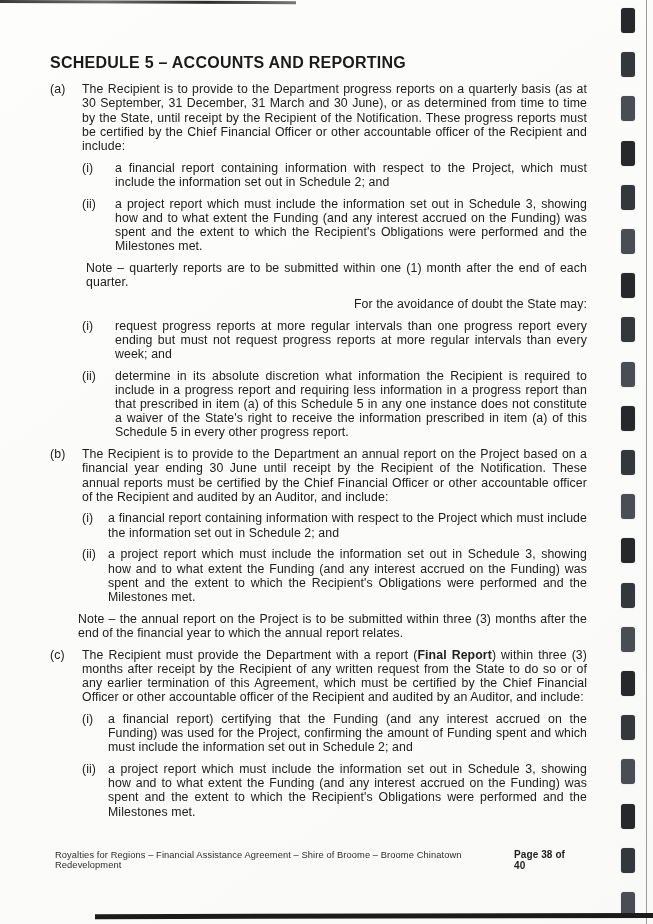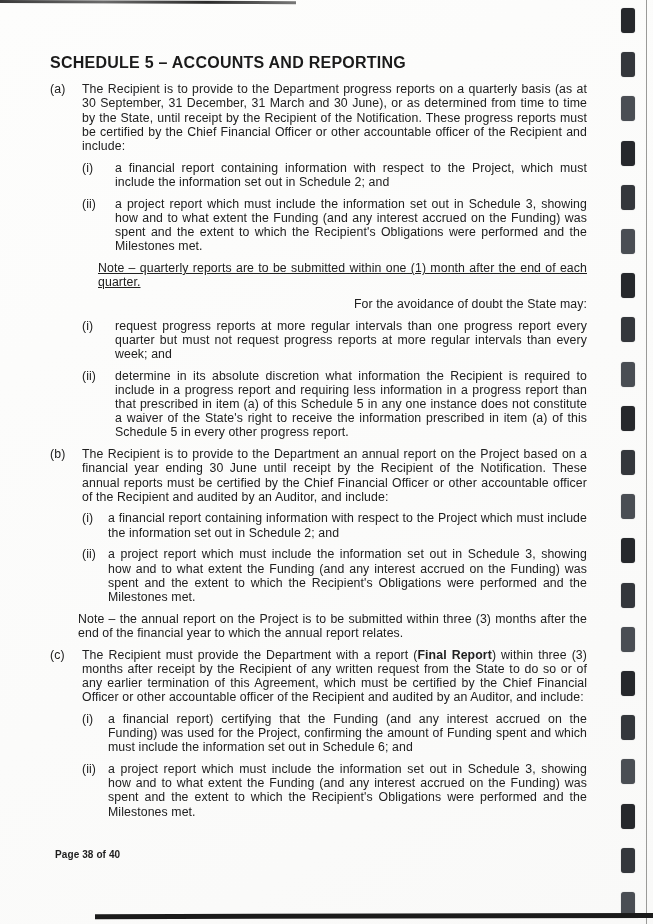--- a/index.html
+++ b/index.html
@@ -48,21 +48,21 @@
     font-size:16px; font-weight:bold; letter-spacing:0.25px;
     margin:0 0 12px 0; color:#1b1b1b;
   }
   .para { margin:0 0 7.5px 0; text-align:justify; }
   .labeled { display:flex; }
   .labeled > .plabel { flex:0 0 32px; }
   .item, .item2 { display:flex; margin-left:32px; }
   .item > .plabel { flex:0 0 33px; }
   .item2 > .plabel { flex:0 0 26px; }
   .ptext { flex:1; text-align:justify; }
-  .note { margin-left:48px;text-decoration:underline; }
+  .note { margin-left:36px; }
   .note2 { margin-left:28px; }
   .plain { margin-left:32px; text-align:right; }
   
   .footer {
     position:absolute; left:55px; top:849px; width:522px;
     display:flex; justify-content:space-between; align-items:baseline;
     font-size:9.3px; color:#2c2c2c; letter-spacing:0.1px;
   }
   .footer .page-number { font-weight:bold; font-size:10px; color:#1d1d1d; }
 </style>
@@ -85,21 +85,21 @@
           <div class="ptext"><span>a financial report containing information with respect to the Project, which must include the information set out in Schedule 2; and</span></div>
         </div>
         <div class="para item">
           <span class="plabel">(ii)</span>
           <div class="ptext"><span>a project report which must include the information set out in Schedule 3, showing how and to what extent the Funding (and any interest accrued on the Funding) was spent and the extent to which the Recipient's Obligations were performed and the Milestones met.</span></div>
         </div>
         <div class="para note"><span>Note – quarterly reports are to be submitted within one (1) month after the end of each quarter.</span></div>
         <div class="para plain"><span>For the avoidance of doubt the State may:</span></div>
         <div class="para item">
           <span class="plabel">(i)</span>
-          <div class="ptext"><span>request progress reports at more regular intervals than one progress report every quarter but must not request progress reports at more regular intervals than every week; and</span></div>
+          <div class="ptext"><span>request progress reports at more regular intervals than one progress report every ending but must not request progress reports at more regular intervals than every week; and</span></div>
         </div>
         <div class="para item">
           <span class="plabel">(ii)</span>
           <div class="ptext"><span>determine in its absolute discretion what information the Recipient is required to include in a progress report and requiring less information in a progress report than that prescribed in item (a) of this Schedule 5 in any one instance does not constitute a waiver of the State's right to receive the information prescribed in item (a) of this Schedule 5 in every other progress report.</span></div>
         </div>
         <div class="para labeled">
           <span class="plabel">(b)</span>
           <div class="ptext"><span>The Recipient is to provide to the Department an annual report on the Project based on a financial year ending 30 June until receipt by the Recipient of the Notification. These annual reports must be certified by the Chief Financial Officer or other accountable officer of the Recipient and audited by an Auditor, and include:</span></div>
         </div>
         <div class="para item2">
@@ -110,30 +110,31 @@
           <span class="plabel">(ii)</span>
           <div class="ptext"><span>a project report which must include the information set out in Schedule 3, showing how and to what extent the Funding (and any interest accrued on the Funding) was spent and the extent to which the Recipient's Obligations were performed and the Milestones met.</span></div>
         </div>
         <div class="para note2"><span>Note – the annual report on the Project is to be submitted within three (3) months after the end of the financial year to which the annual report relates.</span></div>
         <div class="para labeled">
           <span class="plabel">(c)</span>
           <div class="ptext"><span>The Recipient must provide the Department with a report (</span><b>Final Report</b><span>) within three (3) months after receipt by the Recipient of any written request from the State to do so or of any earlier termination of this Agreement, which must be certified by the Chief Financial Officer or other accountable officer of the Recipient and audited by an Auditor, and include:</span></div>
         </div>
         <div class="para item2">
           <span class="plabel">(i)</span>
-          <div class="ptext"><span>a financial report) certifying that the Funding (and any interest accrued on the Funding) was used for the Project, confirming the amount of Funding spent and which must include the information set out in Schedule 6; and</span></div>
+          <div class="ptext"><span>a financial report) certifying that the Funding (and any interest accrued on the Funding) was used for the Project, confirming the amount of Funding spent and which must include the information set out in Schedule 2; and</span></div>
         </div>
         <div class="para item2">
           <span class="plabel">(ii)</span>
           <div class="ptext"><span>a project report which must include the information set out in Schedule 3, showing how and to what extent the Funding (and any interest accrued on the Funding) was spent and the extent to which the Recipient's Obligations were performed and the Milestones met.</span></div>
         </div>
       </div>
   </div>
 
   <div class="footer">
+    <span>Royalties for Regions – Financial Assistance Agreement – Shire of Broome – Broome Chinatown Redevelopment</span>
     <span class="page-number">Page 38 of 40</span>
   </div>
 
   <div class="page-right-edge"></div>
   <div class="binding-holes">
       <div class="hole" style="top: 8px;"></div>
       <div class="hole hole-mid" style="top: 52.2px;"></div>
       <div class="hole hole-light" style="top: 96.4px;"></div>
       <div class="hole" style="top: 140.6px;"></div>
       <div class="hole hole-mid" style="top: 184.8px;"></div>

